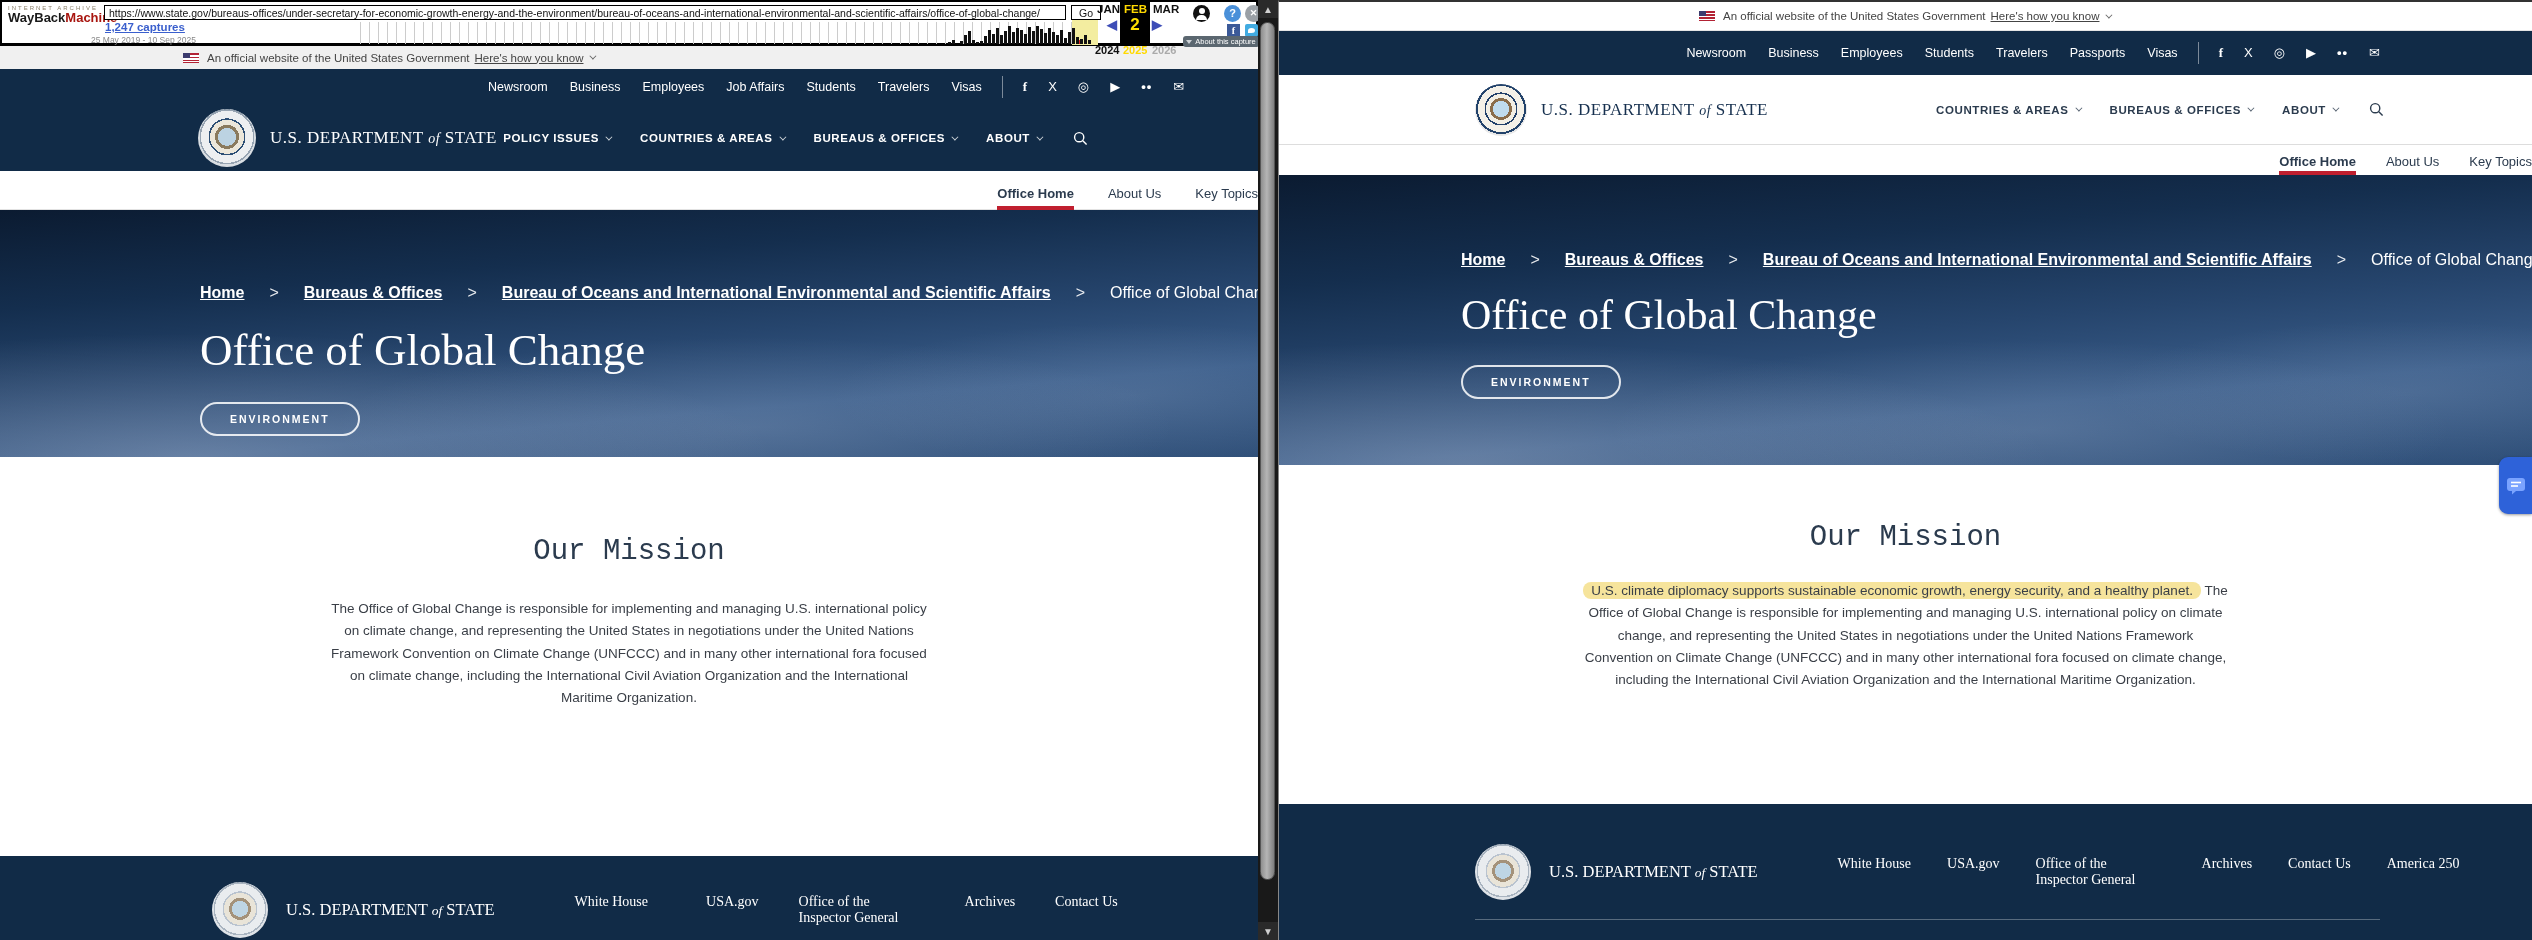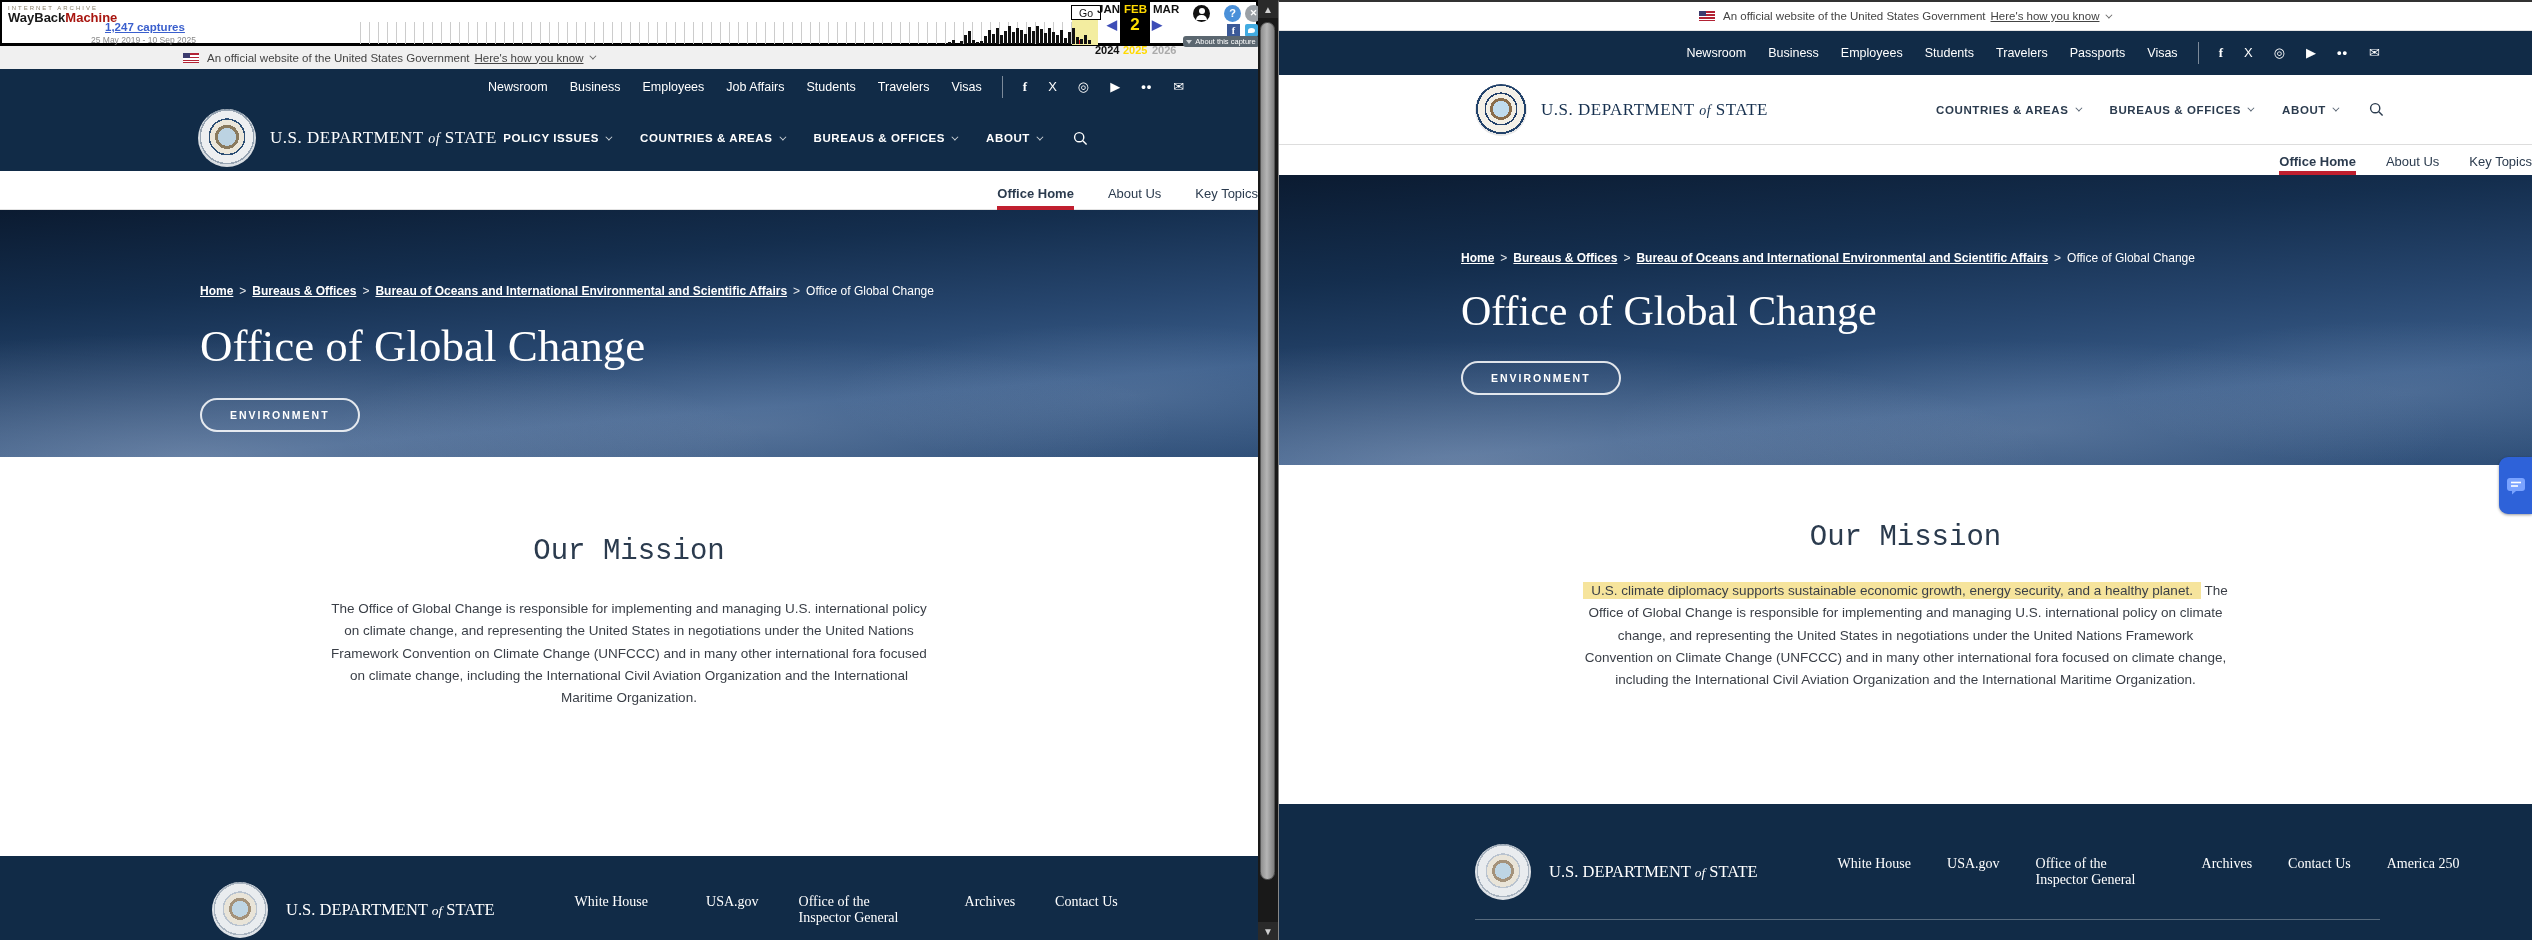--- a/index.html
+++ b/index.html
@@ -118,39 +118,39 @@
 
   
   .hero { position:relative; color:#fff; overflow:hidden;
     background:
       radial-gradient(ellipse 900px 190px at 15% 100%, rgba(205,210,225,.30), transparent 65%),
       radial-gradient(ellipse 700px 150px at 60% 88%, rgba(170,185,210,.25), transparent 60%),
       radial-gradient(ellipse 500px 120px at 90% 75%, rgba(150,170,200,.22), transparent 60%),
       linear-gradient(175deg,#0b1b31 0%, #142e4e 28%, #26456d 52%, #3a5d8a 74%, #2f4f78 100%); }
   .pane-left .hero { height:247px; padding:74px 0 0 200px; }
   .pane-right .hero { height:290px; padding:76px 0 0 182px; }
-  .breadcrumb { font-size:12px; font-weight:bold; display:flex; gap:6px; flex-wrap:nowrap; white-space:nowrap; }
+  .breadcrumb { font-size:16px; font-weight:bold; display:flex; gap:25px; flex-wrap:nowrap; white-space:nowrap; }
   .breadcrumb .bc-link { text-decoration:underline; cursor:pointer; }
   .breadcrumb .bc-sep { font-weight:normal; opacity:.9; }
   .breadcrumb .bc-current { font-weight:normal; }
   .hero h1 { font-family:"Liberation Serif", serif; font-weight:400; margin-top:22px; }
   .pane-left .hero h1 { font-size:45px; }
   .pane-right .hero h1 { font-size:42px; }
   .tag-btn { display:inline-block; margin-top:26px; padding:9px 28px; border:2px solid rgba(255,255,255,.85);
     border-radius:18px; font-size:10.5px; font-weight:bold; letter-spacing:2px; color:#fff; cursor:pointer; background:transparent; }
 
   
   .mission { background:#fff; text-align:center; }
   .pane-left .mission { height:399px; padding-top:78px; }
   .pane-right .mission { height:339px; padding-top:56px; }
   .mission h2 { font-family:Liberation Mono, monospace; font-weight:400; font-size:29px; color:#2b3b4e; }
   .mission p { margin:30px auto 0; font-size:13.5px; line-height:1.65; color:#3a3f47; }
   .pane-left .mission p { max-width:600px; }
   .pane-right .mission p { max-width:645px; margin-top:26px; }
-  mark.hl { background:#f6e49c; color:#3a3f47; padding:1px 8px; }
+  mark.hl { background:#f6e49c; color:#3a3f47; padding:1px 8px;border-radius:8px; }
 
   
   .footer { color:#fff; position:relative; }
   .pane-left .footer { height:84px; padding:26px 0 0 212px; }
   .pane-right .footer { height:138px; padding:40px 0 0 196px; }
   .f-row { display:flex; align-items:center; }
   .seal-foot { width:56px; height:56px;
     background:radial-gradient(circle at 50% 48%, #bed5e4 0 8px, #a4927a 8px 11px, #e9e4d8 11px 16px, #b9c3cf 16px 17.5px, #e9ecef 17.5px 25px, #a9b4c0 25px 26.5px, #dfe3e8 26.5px); }
   .f-brand { font-family:"Liberation Serif", serif; font-size:16.5px; margin-left:18px; white-space:nowrap; }
   .f-brand i { font-style:italic; font-size:13.5px; }
@@ -172,20 +172,21 @@
 
 <div class="stage">
 
   <section class="pane pane-left">
 
     <div class="wb-toolbar">
       <div class="wb-logo">
         <div class="ia">INTERNET ARCHIVE</div>
         <div class="wm"><span>WayBack</span><b>Machine</b></div>
       </div>
+      <input class="wb-url" readonly="" value="https://www.state.gov/bureaus-offices/under-secretary-for-economic-growth-energy-and-the-environment/bureau-of-oceans-and-international-environmental-and-scientific-affairs/office-of-global-change/" style="">
       <button class="wb-go">Go</button>
       <a class="wb-captures">1,247 captures</a>
       <div class="wb-range">25 May 2019 - 10 Sep 2025</div>
       <div class="wb-ticks"></div>
       <div class="wb-yellow">
         <span class="mark" style="left:6px;height:4px"></span>
         <span class="mark" style="left:13px;height:6px"></span>
       </div>
       <div class="wb-bars">
           <i style="height: 2px;"></i>

